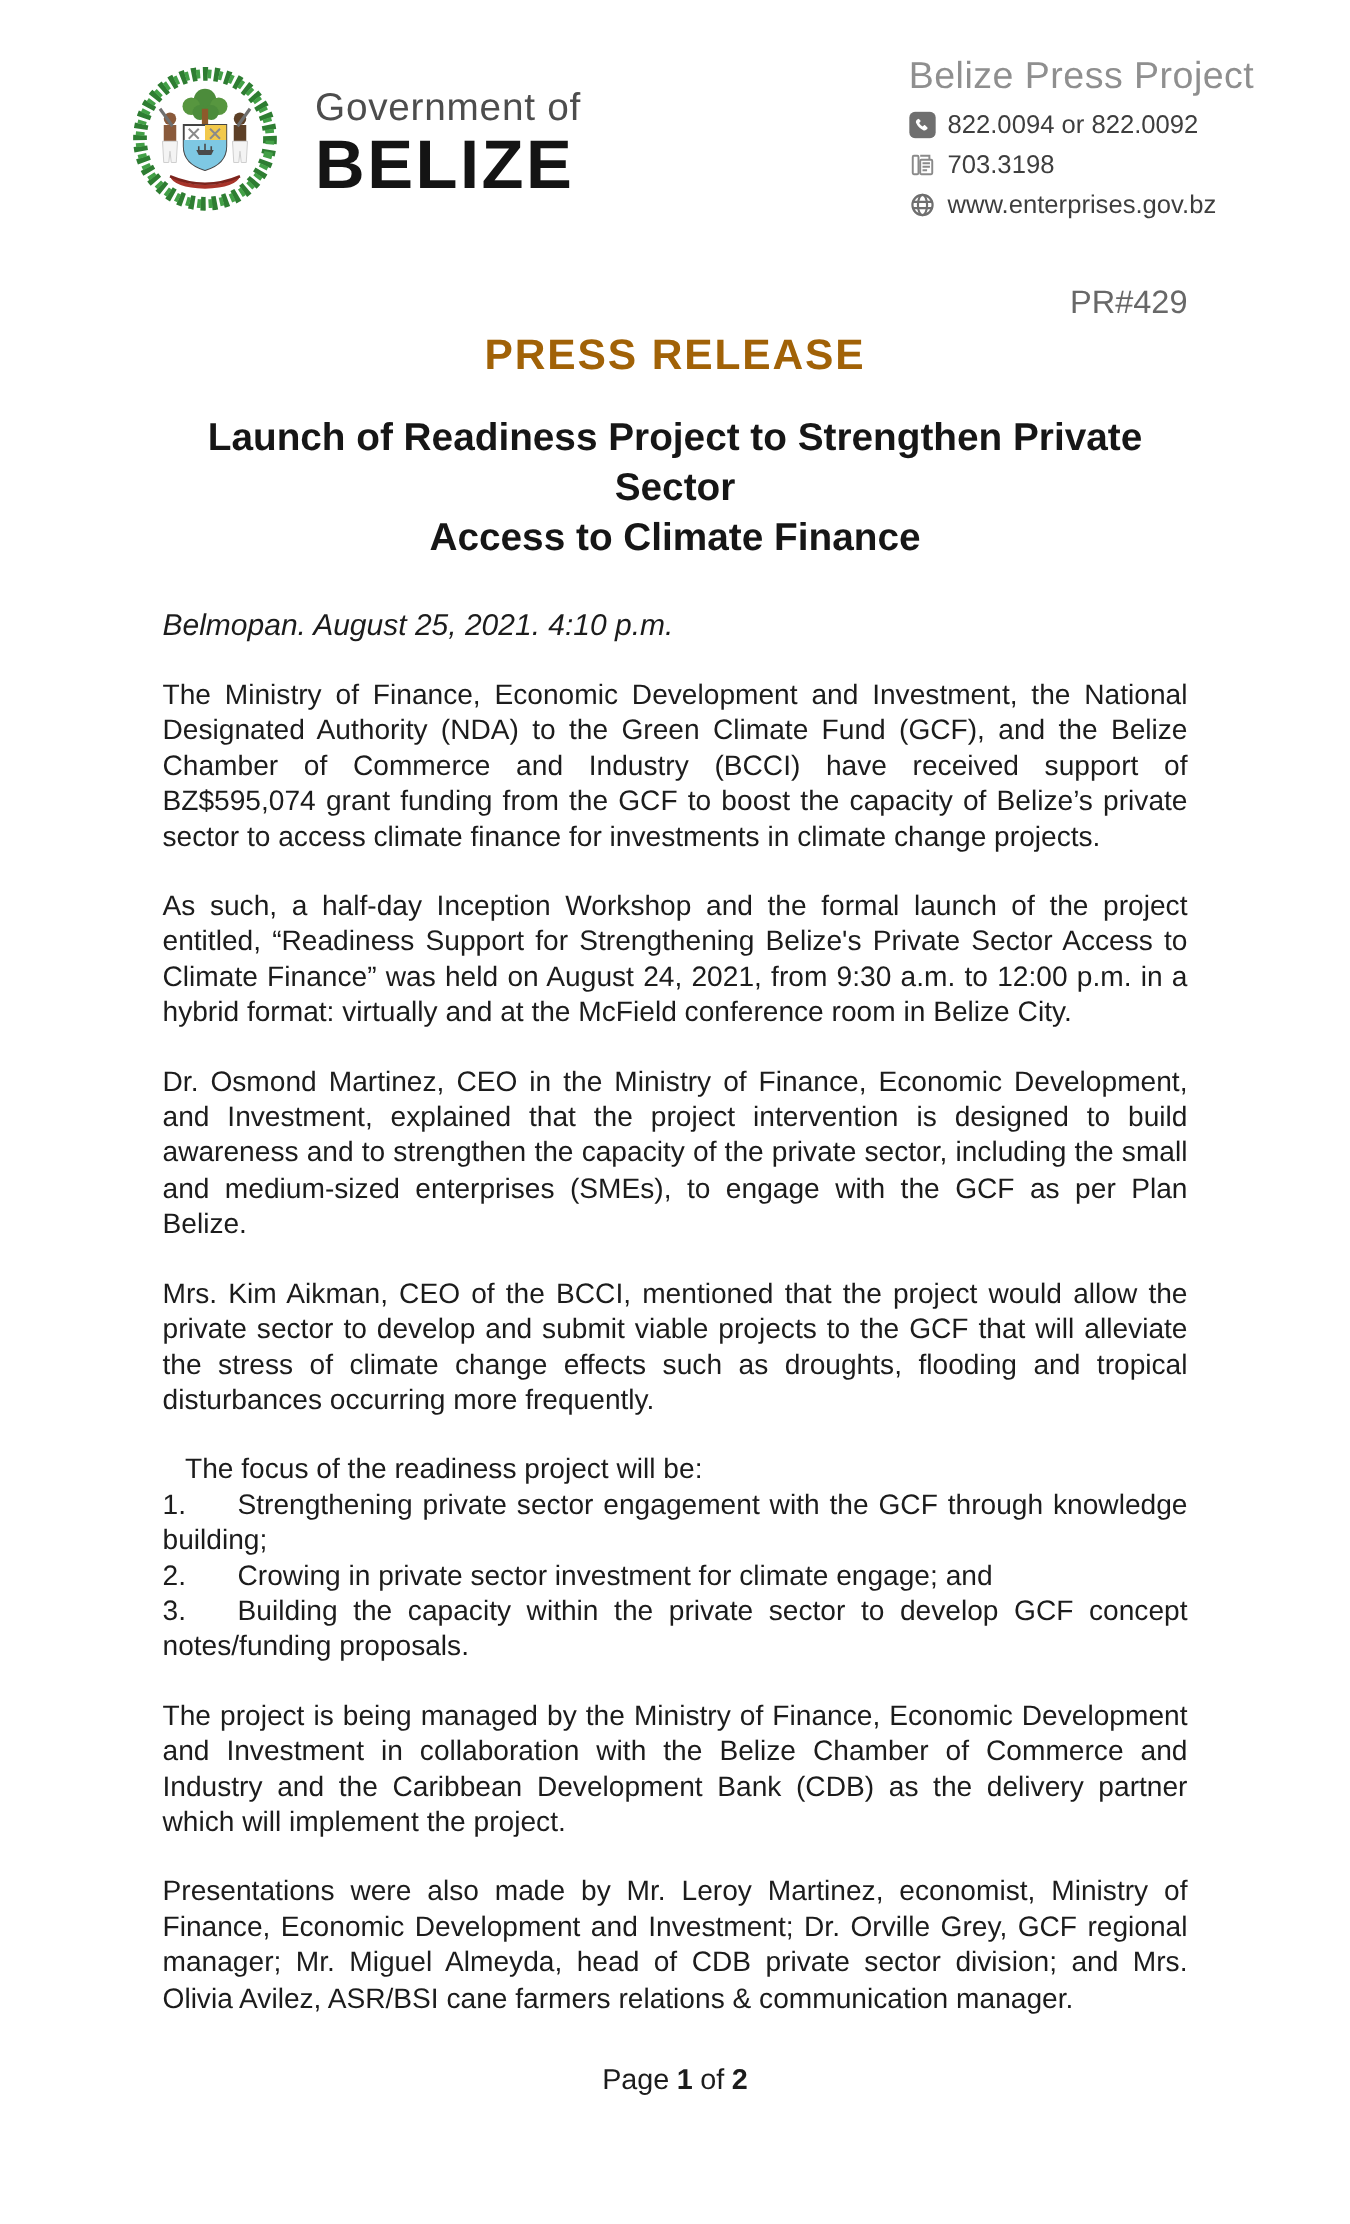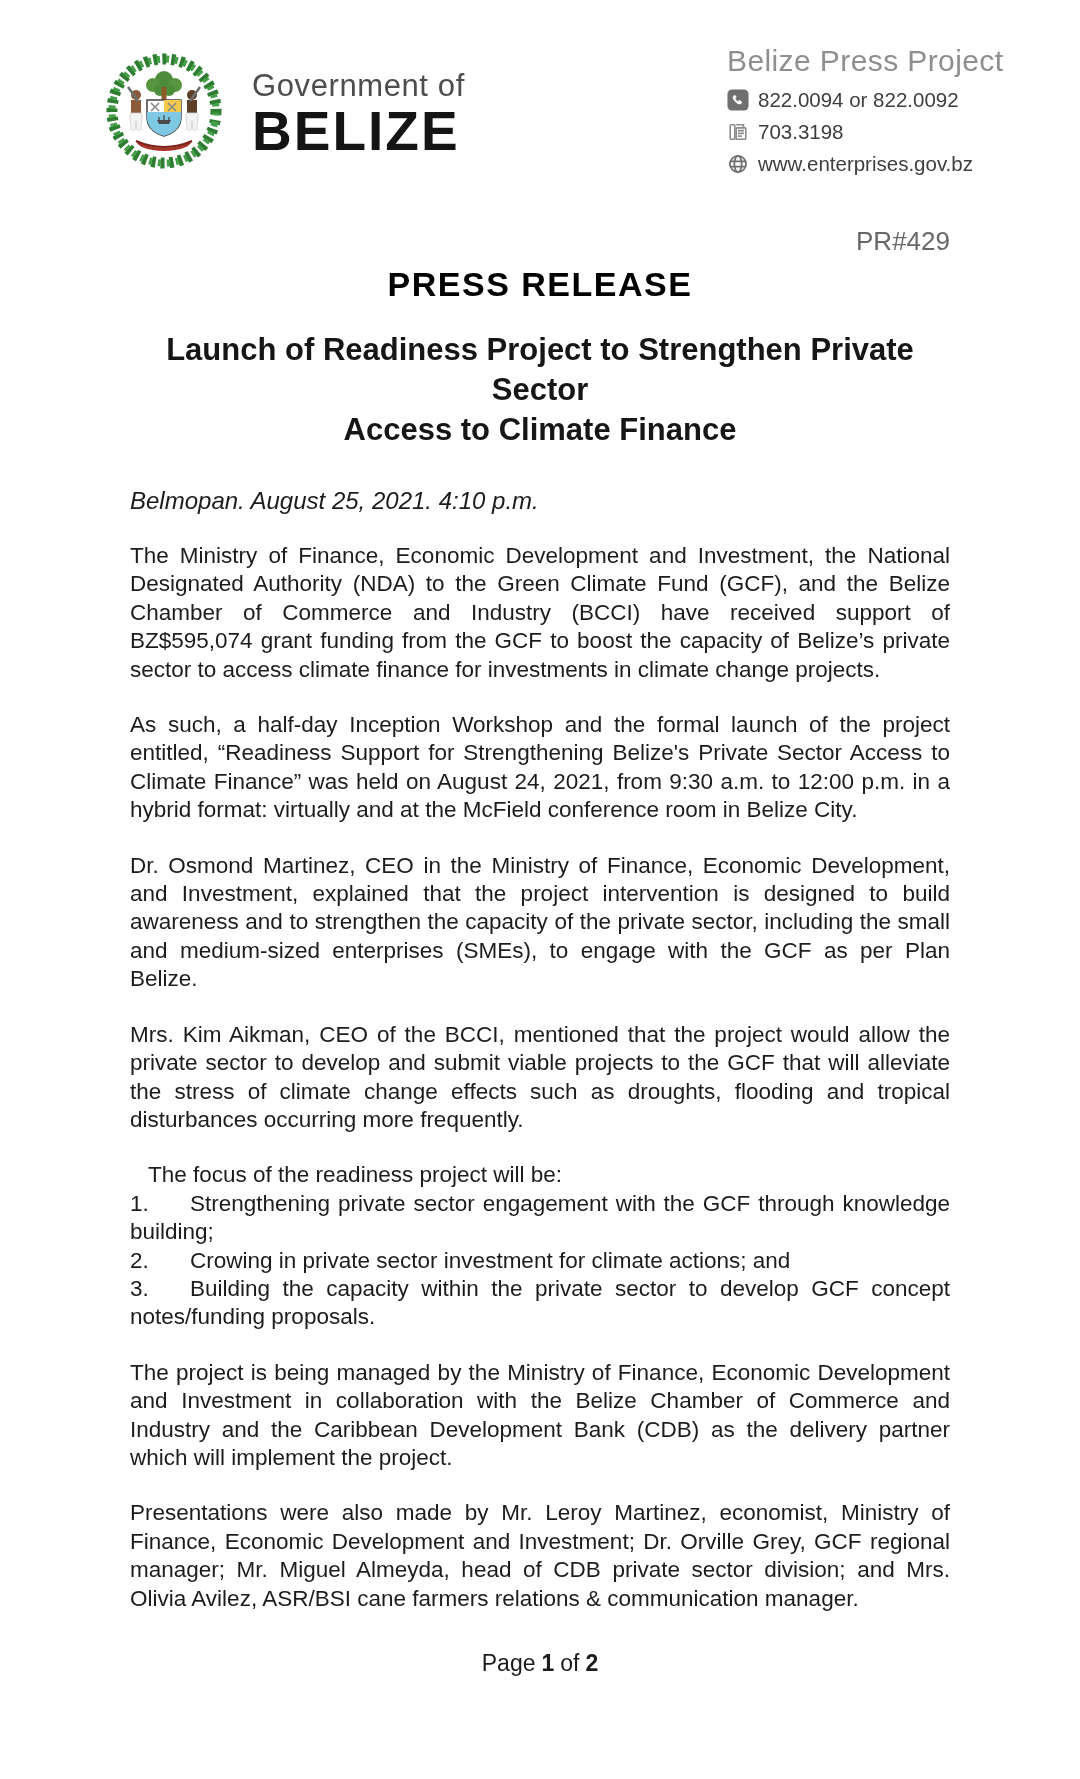--- a/index.html
+++ b/index.html
@@ -35,21 +35,21 @@
   .po-line { display: flex; align-items: center; gap: 9px; font-size: 20.5px; color: #3e3e3e; margin: 8px 0; white-space: nowrap; }
   .po-line svg { flex: 0 0 auto; }
 
   
   .content { margin: 0 130px; }
   .pr-number {
     text-align: right; color: #686868; font-size: 26px;
     margin-top: 42px; line-height: 30px;
   }
   .doc-type {
-    text-align: center; color: #000000; font-size: 34px;
+    text-align: center; color: #a16207; font-size: 34px;
     font-weight: bold; letter-spacing: 1.5px; margin-top: 8px; line-height: 40px;
   }
   .doc-title {
     text-align: center; color: #161616; font-size: 31px;
     font-weight: bold; line-height: 40px; margin-top: 26px;
   }
   .dateline { font-style: italic; font-size: 24px; margin-top: 36px; line-height: 29px; }
 
   p.body {
     font-size: 22.5px; line-height: 28.4px;
@@ -157,21 +157,21 @@
   <div class="dateline">Belmopan. August 25, 2021. 4:10 p.m.</div>
 
   <p class="body">The Ministry of Finance, Economic Development and Investment, the National Designated Authority (NDA) to the Green Climate Fund (GCF), and the Belize Chamber of Commerce and Industry (BCCI) have received support of BZ$595,074 grant funding from the GCF to boost the capacity of Belize’s private sector to access climate finance for investments in climate change projects.</p>
   <p class="body">As such, a half-day Inception Workshop and the formal launch of the project entitled, “Readiness Support for Strengthening Belize's Private Sector Access to Climate Finance” was held on August 24, 2021, from 9:30 a.m. to 12:00 p.m. in a hybrid format: virtually and at the McField conference room in Belize City.</p>
   <p class="body">Dr. Osmond Martinez, CEO in the Ministry of Finance, Economic Development, and Investment, explained that the project intervention is designed to build awareness and to strengthen the capacity of the private sector, including the small and medium-sized enterprises (SMEs), to engage with the GCF as per Plan Belize.</p>
   <p class="body">Mrs. Kim Aikman, CEO of the BCCI, mentioned that the project would allow the private sector to develop and submit viable projects to the GCF that will alleviate the stress of climate change effects such as droughts, flooding and tropical disturbances occurring more frequently.</p>
 
   <p class="list-intro">The focus of the readiness project will be:</p>
 
   <p class="list-item"><span class="li-num">1.</span><span>Strengthening private sector engagement with the GCF through knowledge building;</span></p>
-  <p class="list-item"><span class="li-num">2.</span><span>Crowing in private sector investment for climate actions; and</span></p>
+  <p class="list-item"><span class="li-num">2.</span><span>Crowing in private sector investment for climate engage; and</span></p>
   <p class="list-item"><span class="li-num">3.</span><span>Building the capacity within the private sector to develop GCF concept notes/funding proposals.</span></p>
 
   <p class="body">The project is being managed by the Ministry of Finance, Economic Development and Investment in collaboration with the Belize Chamber of Commerce and Industry and the Caribbean Development Bank (CDB) as the delivery partner which will implement the project.</p>
   <p class="body">Presentations were also made by Mr. Leroy Martinez, economist, Ministry of Finance, Economic Development and Investment; Dr. Orville Grey, GCF regional manager; Mr. Miguel Almeyda, head of CDB private sector division; and Mrs. Olivia Avilez, ASR/BSI cane farmers relations &amp; communication manager.</p>
 </div>
 
 <div class="footer">
   <span>Page</span><span class="pg-num">1</span><span>of</span><span class="pg-num">2</span>
 </div>
 

